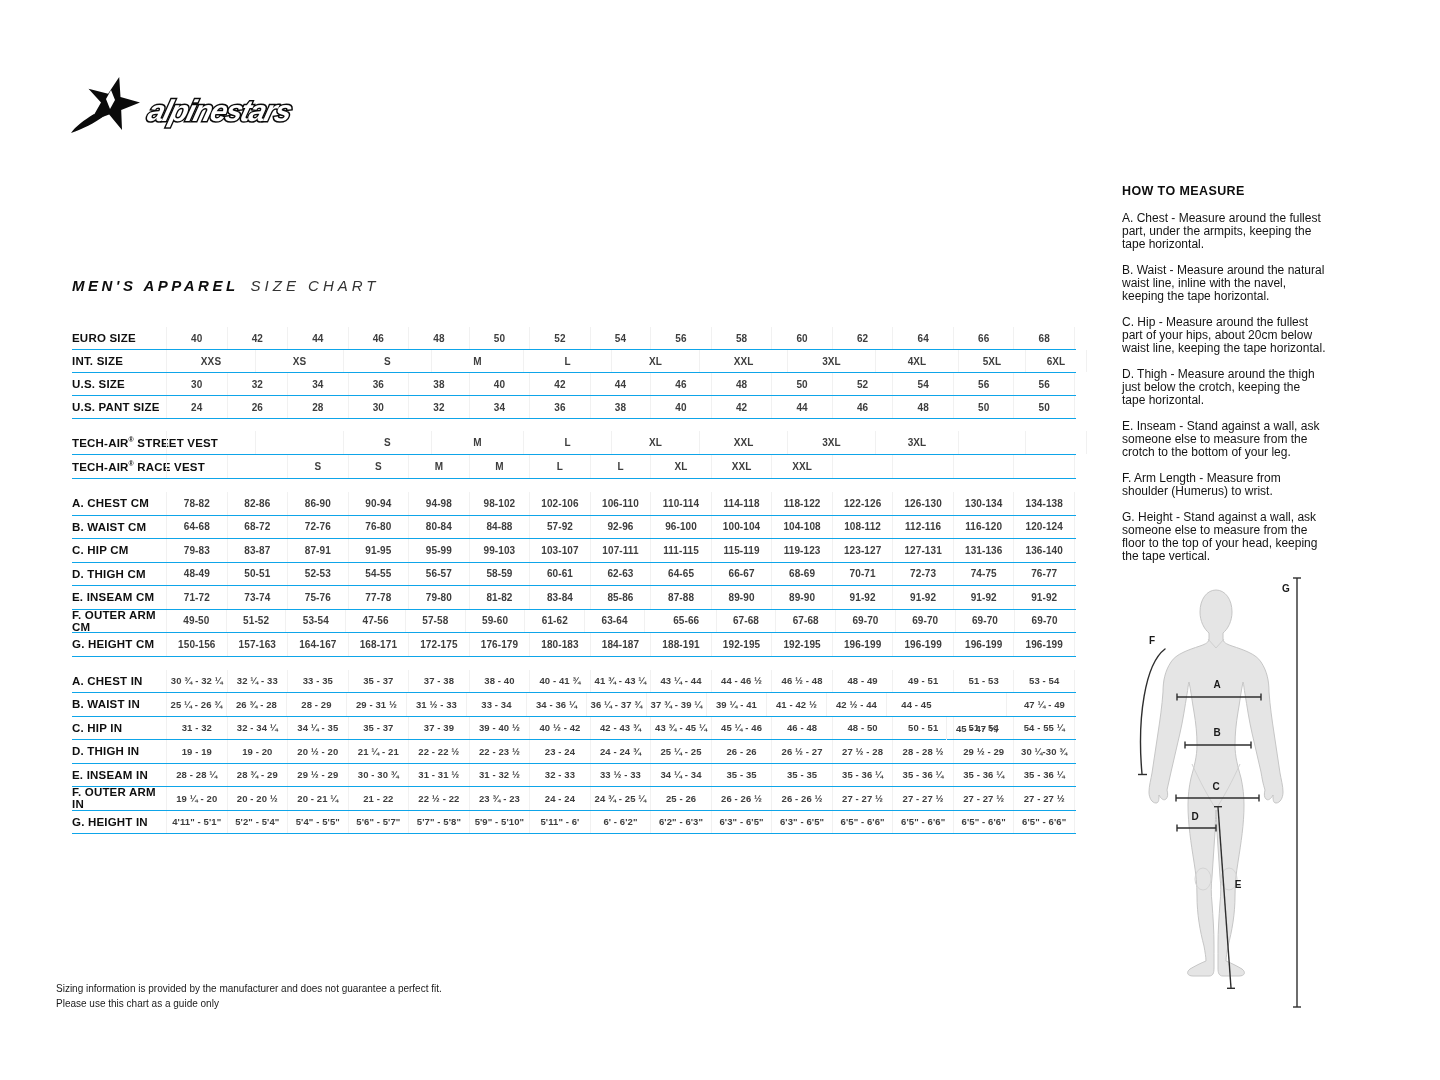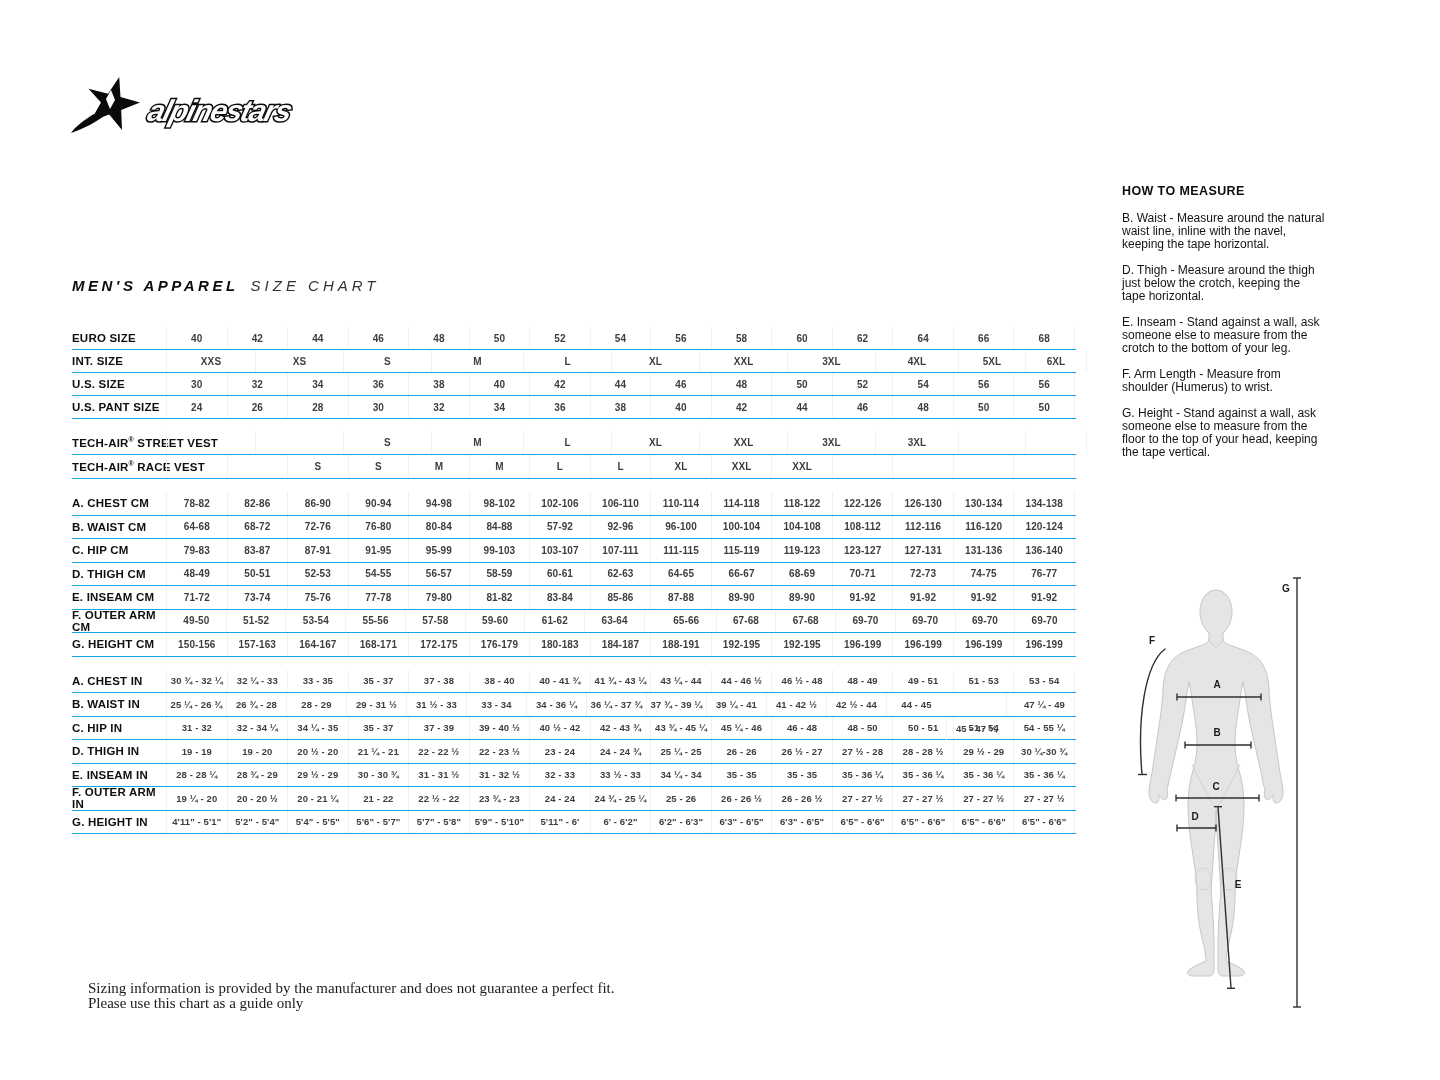--- a/index.html
+++ b/index.html
@@ -29,21 +29,21 @@
          border-left:1px solid #f1f1f1;white-space:nowrap;overflow:visible;}
   .tcell:last-child{border-right:1px solid #f1f1f1;}
   .group-in .tcell{font-size:9.5px;}
   
   .measure{position:absolute;left:1122px;top:184px;width:204px;}
   .mtitle{font-size:12.5px;font-weight:bold;letter-spacing:0.4px;margin:0 0 14px 0;color:#0d0d0d;}
   .mpara{font-size:12px;line-height:13px;margin:0 0 13px 0;color:#141414;}
   
   .figure{position:absolute;left:1128px;top:568px;width:180px;height:445px;}
   
-  .footer{position:absolute;left:88px;top:981px;font-size:15px;line-height:15px;color:#1a1a1a;font-family:Liberation Serif, serif;}
+  .footer{position:absolute;left:56px;top:981px;font-size:10px;line-height:15px;color:#1a1a1a;}
 </style>
 </head>
 <body>
 
 <div class="page">
 
   <div class="logo">
     <svg width="280" height="60" viewBox="0 0 280 60">
       <polygon fill="#0a0a0a" points="49.2,1 50.5,21.1 70,26.5 51.2,34 52,54.1 39.2,38.6 20.2,45.6 31,26.6 18.5,12.7 38.1,17.7"></polygon>
       <path fill="#0a0a0a" d="M24,38 C14,44 5,51 1,57 C12,53 25,47 34,40 C30,41 27,40 24,38 Z"></path>
@@ -275,21 +275,21 @@
             <div class="tcell" style="flex: 1 1 0px;">91-92</div>
             <div class="tcell" style="flex: 1 1 0px;">91-92</div>
           </div>
         </div>
         <div class="trow wrap">
           <div class="tlabel">F. OUTER ARM CM</div>
           <div class="tcells">
             <div class="tcell" style="flex: 1 1 0px;">49-50</div>
             <div class="tcell" style="flex: 1 1 0px;">51-52</div>
             <div class="tcell" style="flex: 1 1 0px;">53-54</div>
-            <div class="tcell" style="flex: 1 1 0px;">55-56</div>
+            <div class="tcell" style="flex: 1 1 0px;">47-56</div>
             <div class="tcell" style="flex: 1 1 0px;">57-58</div>
             <div class="tcell" style="flex: 1 1 0px;">59-60</div>
             <div class="tcell" style="flex: 1 1 0px;">61-62</div>
             <div class="tcell" style="flex: 1 1 0px;">63-64</div>
             <div class="tcell" style="flex: 1 1 0px; padding-left: 12px;">65-66</div>
             <div class="tcell" style="flex: 1 1 0px;">67-68</div>
             <div class="tcell" style="flex: 1 1 0px;">67-68</div>
             <div class="tcell" style="flex: 1 1 0px;">69-70</div>
             <div class="tcell" style="flex: 1 1 0px;">69-70</div>
             <div class="tcell" style="flex: 1 1 0px;">69-70</div>
@@ -457,21 +457,23 @@
             <div class="tcell" style="flex: 1 1 0px;">6'5" - 6'6"</div>
             <div class="tcell" style="flex: 1 1 0px;">6'5" - 6'6"</div>
           </div>
         </div>
       </div>
     </div>
 
   <div class="measure">
     <div class="mtitle">HOW TO MEASURE</div>
     <div id="measure-paras">
+        <div class="mpara">A. Chest - Measure around the fullest part, under the armpits, keeping the tape horizontal.</div>
         <div class="mpara">B. Waist - Measure around the natural waist line, inline with the navel, keeping the tape horizontal.</div>
+        <div class="mpara">C. Hip - Measure around the fullest part of your hips, about 20cm below waist line, keeping the tape horizontal.</div>
         <div class="mpara">D. Thigh - Measure around the thigh just below the crotch, keeping the tape horizontal.</div>
         <div class="mpara">E. Inseam - Stand against a wall, ask someone else to measure from the crotch to the bottom of your leg.</div>
         <div class="mpara">F. Arm Length - Measure from shoulder (Humerus) to wrist.</div>
         <div class="mpara">G. Height - Stand against a wall, ask someone else to measure from the floor to the top of your head, keeping the tape vertical.</div>
       </div>
   </div>
 
   <div class="figure">
     <svg width="180" height="445" viewBox="0 0 180 445">
 

